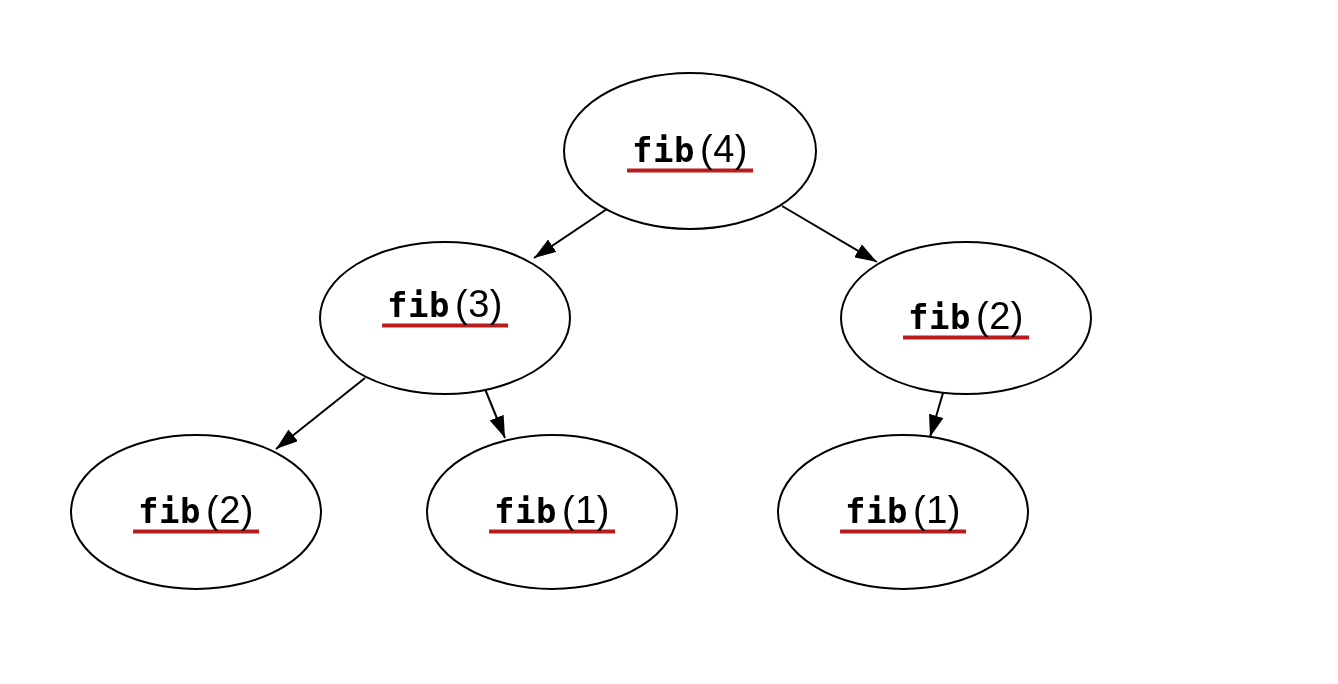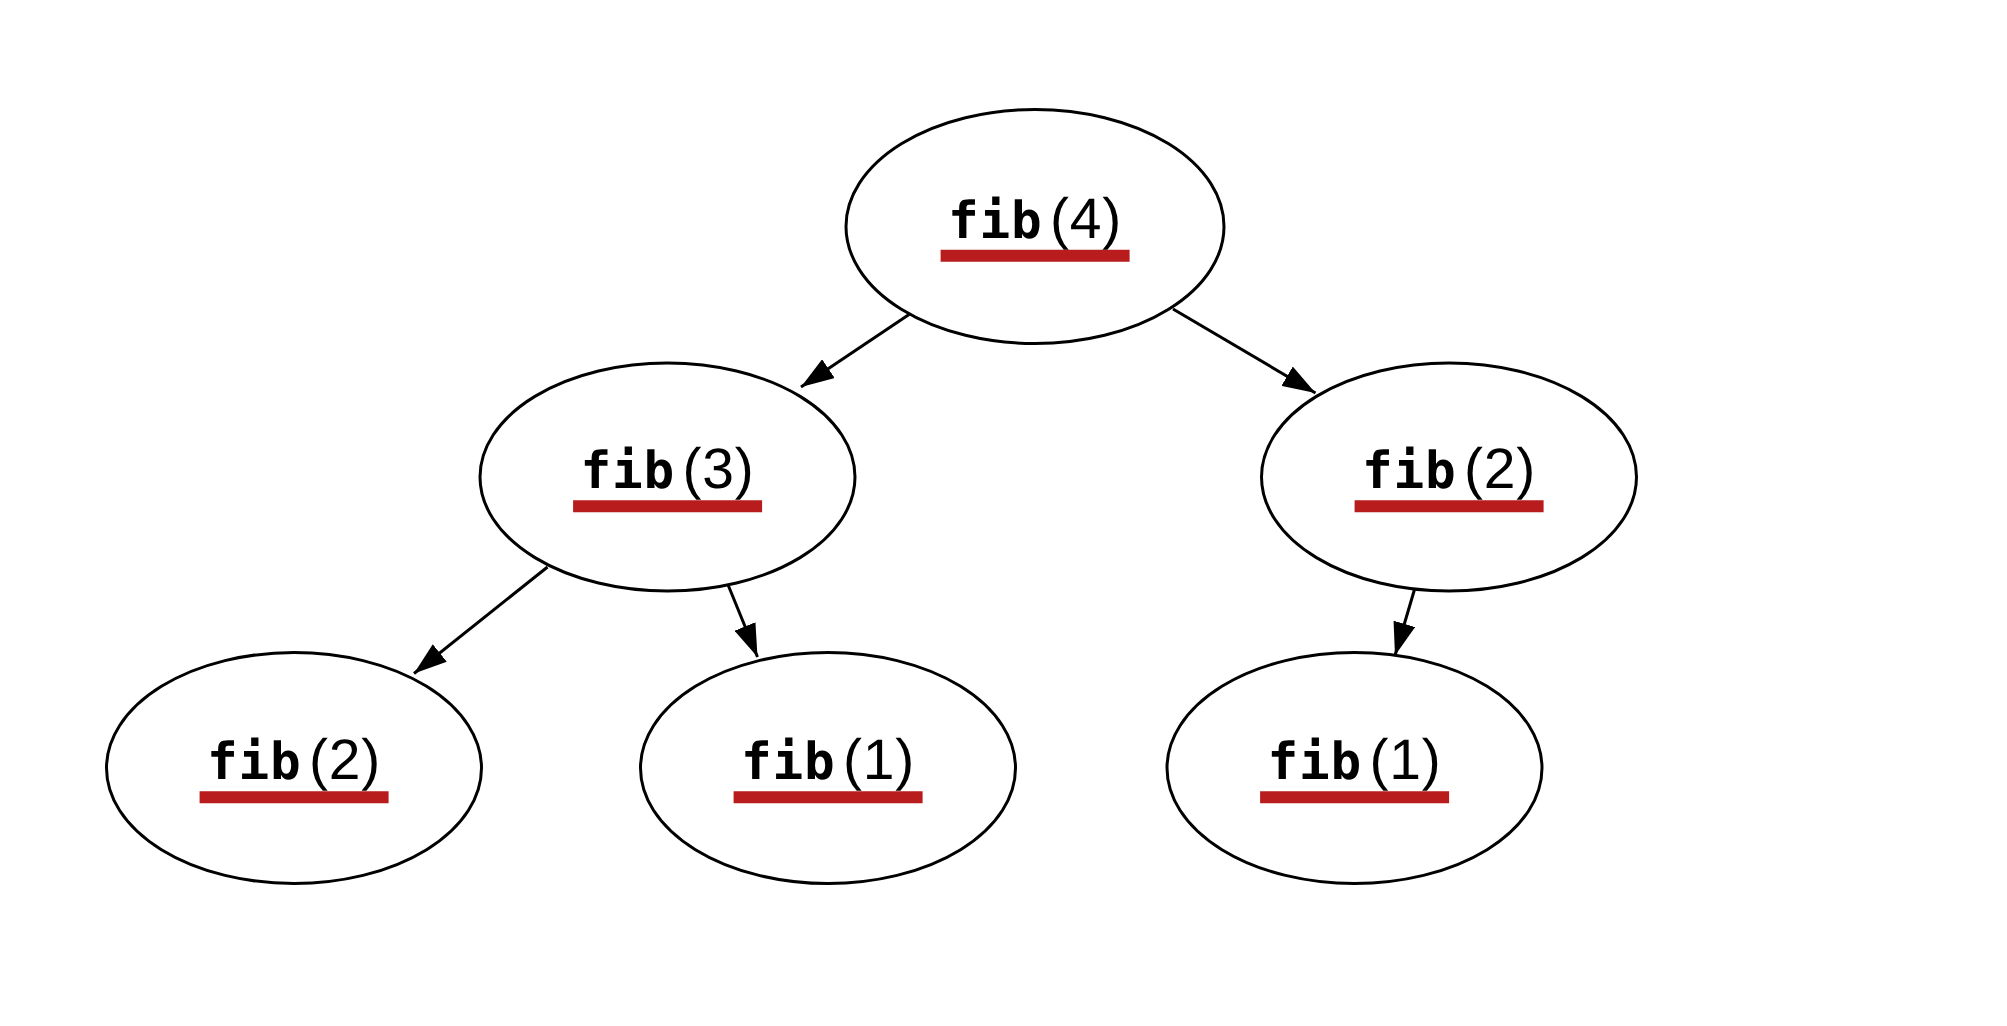--- a/index.html
+++ b/index.html
@@ -18,21 +18,21 @@
   .stage svg {
     position: absolute;
     left: 0;
     top: 0;
   }
   .node-label {
     position: absolute;
     transform: translate(-50%, -50%);
     white-space: nowrap;
     padding: 0 5px;
-    border-bottom: 8px solid #b91c1c;
+    border-bottom: 4px solid #b91c1c;
     line-height: 38px;
     font-size: 38px;
     color: #000000;
     text-align: center;
   }
   .node-label .fn {
     font-family: "DejaVu Sans Mono", monospace;
     font-weight: 700;
     font-size: 34px;
     letter-spacing: 0.5px;
@@ -72,21 +72,21 @@
       <ellipse cx="196" cy="512" rx="125" ry="77"></ellipse>
       <ellipse cx="552" cy="512" rx="125" ry="77"></ellipse>
       <ellipse cx="903" cy="512" rx="125" ry="77"></ellipse>
     </g>
   </svg>
 
   <div class="node-label" style="left:690px; top:151px">
     <span class="fn">fib</span><span class="args">(4)</span>
   </div>
 
-  <div class="node-label" style="left:445px; top:318px">
+  <div class="node-label" style="left:445px; top:306px">
     <span class="fn">fib</span><span class="args">(3)</span>
   </div>
 
   <div class="node-label" style="left:966px; top:318px">
     <span class="fn">fib</span><span class="args">(2)</span>
   </div>
 
   <div class="node-label" style="left:196px; top:512px">
     <span class="fn">fib</span><span class="args">(2)</span>
   </div>

